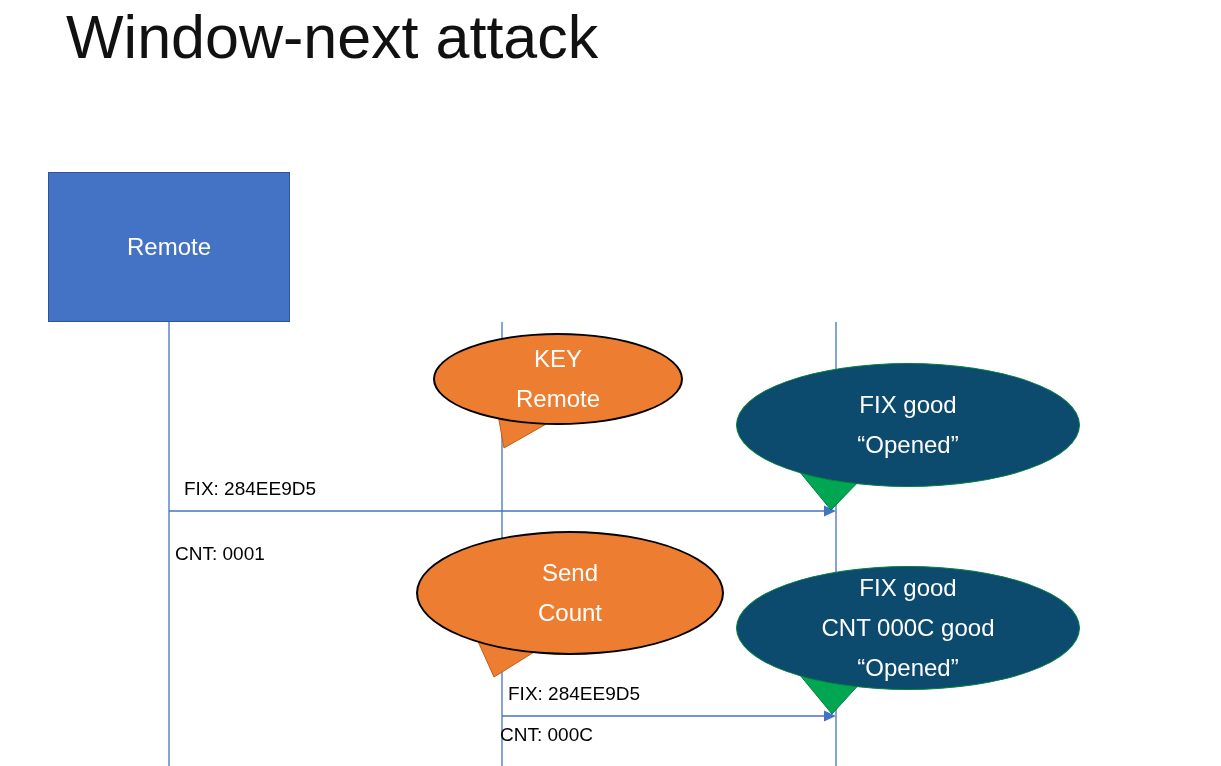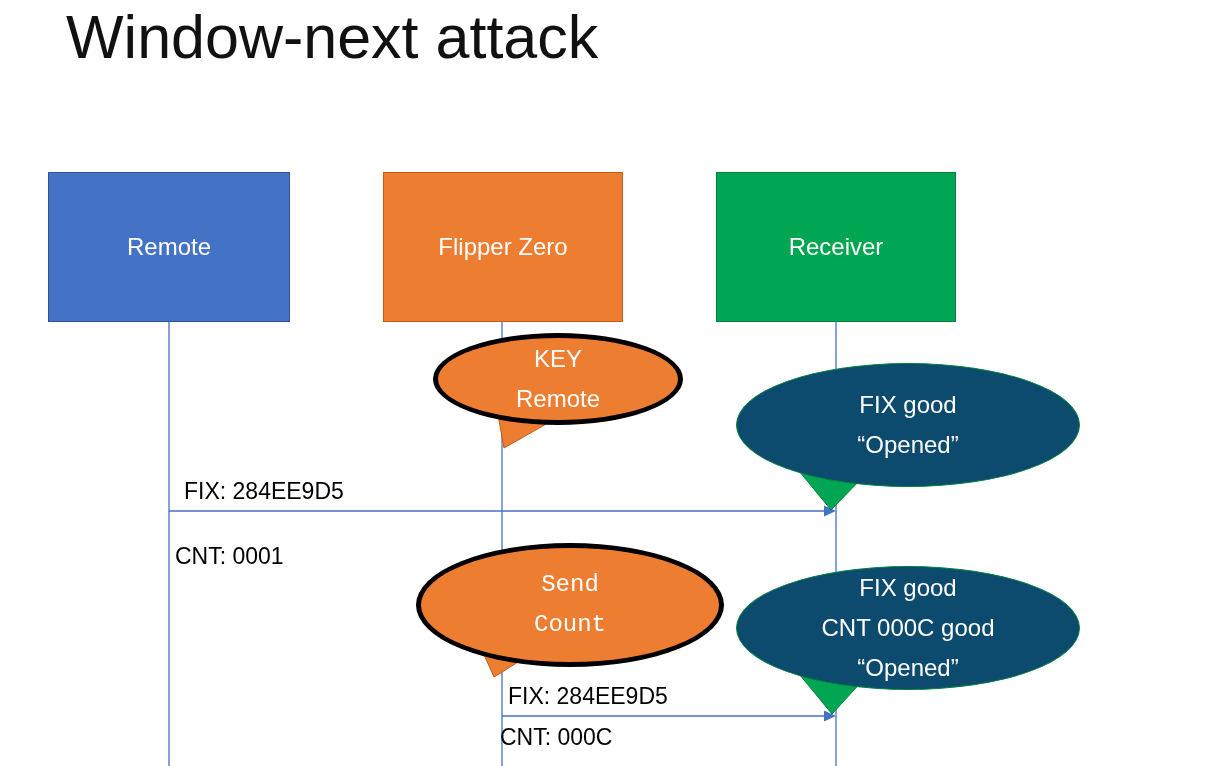--- a/index.html
+++ b/index.html
@@ -55,26 +55,26 @@
     border-radius: 50%;
     color: #ffffff;
     display: flex;
     flex-direction: column;
     align-items: center;
     justify-content: center;
     text-align: center;
     font-size: 24px;
     box-sizing: border-box;
   }
-  .bubble.orange { background: #ED7D31; border: 5px solid #000000; }
+  .bubble.orange { background: #ED7D31; border: 2px solid #000000; }
   .bubble.green  { background: #0c4a6e; border: 1px solid #00823D; }
   .bline { line-height: 40px; white-space: nowrap; }
   .msg-label {
     position: absolute;
-    font-size: 23px;
+    font-size: 19px;
     color: #000000;
     white-space: nowrap;
   }
 </style>
 </head>
 <body>
 
 <div class="canvas">
 
   <h1 class="title">Window-next attack</h1>
@@ -92,38 +92,32 @@
 
     <polygon class="tail-orange" points="495,398 562,415 504,448"></polygon>
     <polygon class="tail-green" points="790,460 864,476 831,510"></polygon>
     <polygon class="tail-orange" points="472,628 547,644 494,677"></polygon>
     <polygon class="tail-green" points="790,663 864,679 832,714"></polygon>
   </svg>
 
   <div class="actor blue" style="left:48px; width:242px;">
     <span>Remote</span>
   </div>
-  <div class="actor orange" style="left:383px; width:240px;">
-    <span>Flipper Zero</span>
-  </div>
-  <div class="actor green" style="left:716px; width:240px;">
-    <span>Receiver</span>
-  </div>
 
   <div class="bubble orange" style="left:433px; top:333px; width:250px; height:92px;">
     <div class="bline">KEY</div>
     <div class="bline">Remote</div>
   </div>
 
   <div class="bubble green" style="left:736px; top:363px; width:344px; height:124px;">
     <div class="bline">FIX good</div>
     <div class="bline">“Opened”</div>
   </div>
 
-  <div class="bubble orange" style="left:416px; top:543px; width:308px; height:124px;font-family:Liberation Mono, monospace;">
+  <div class="bubble orange" style="left:416px; top:531px; width:308px; height:124px;">
     <div class="bline">Send</div>
     <div class="bline">Count</div>
   </div>
 
   <div class="bubble green" style="left:736px; top:566px; width:344px; height:124px;">
     <div class="bline">FIX good</div>
     <div class="bline">CNT 000C good</div>
     <div class="bline">“Opened”</div>
   </div>
 

